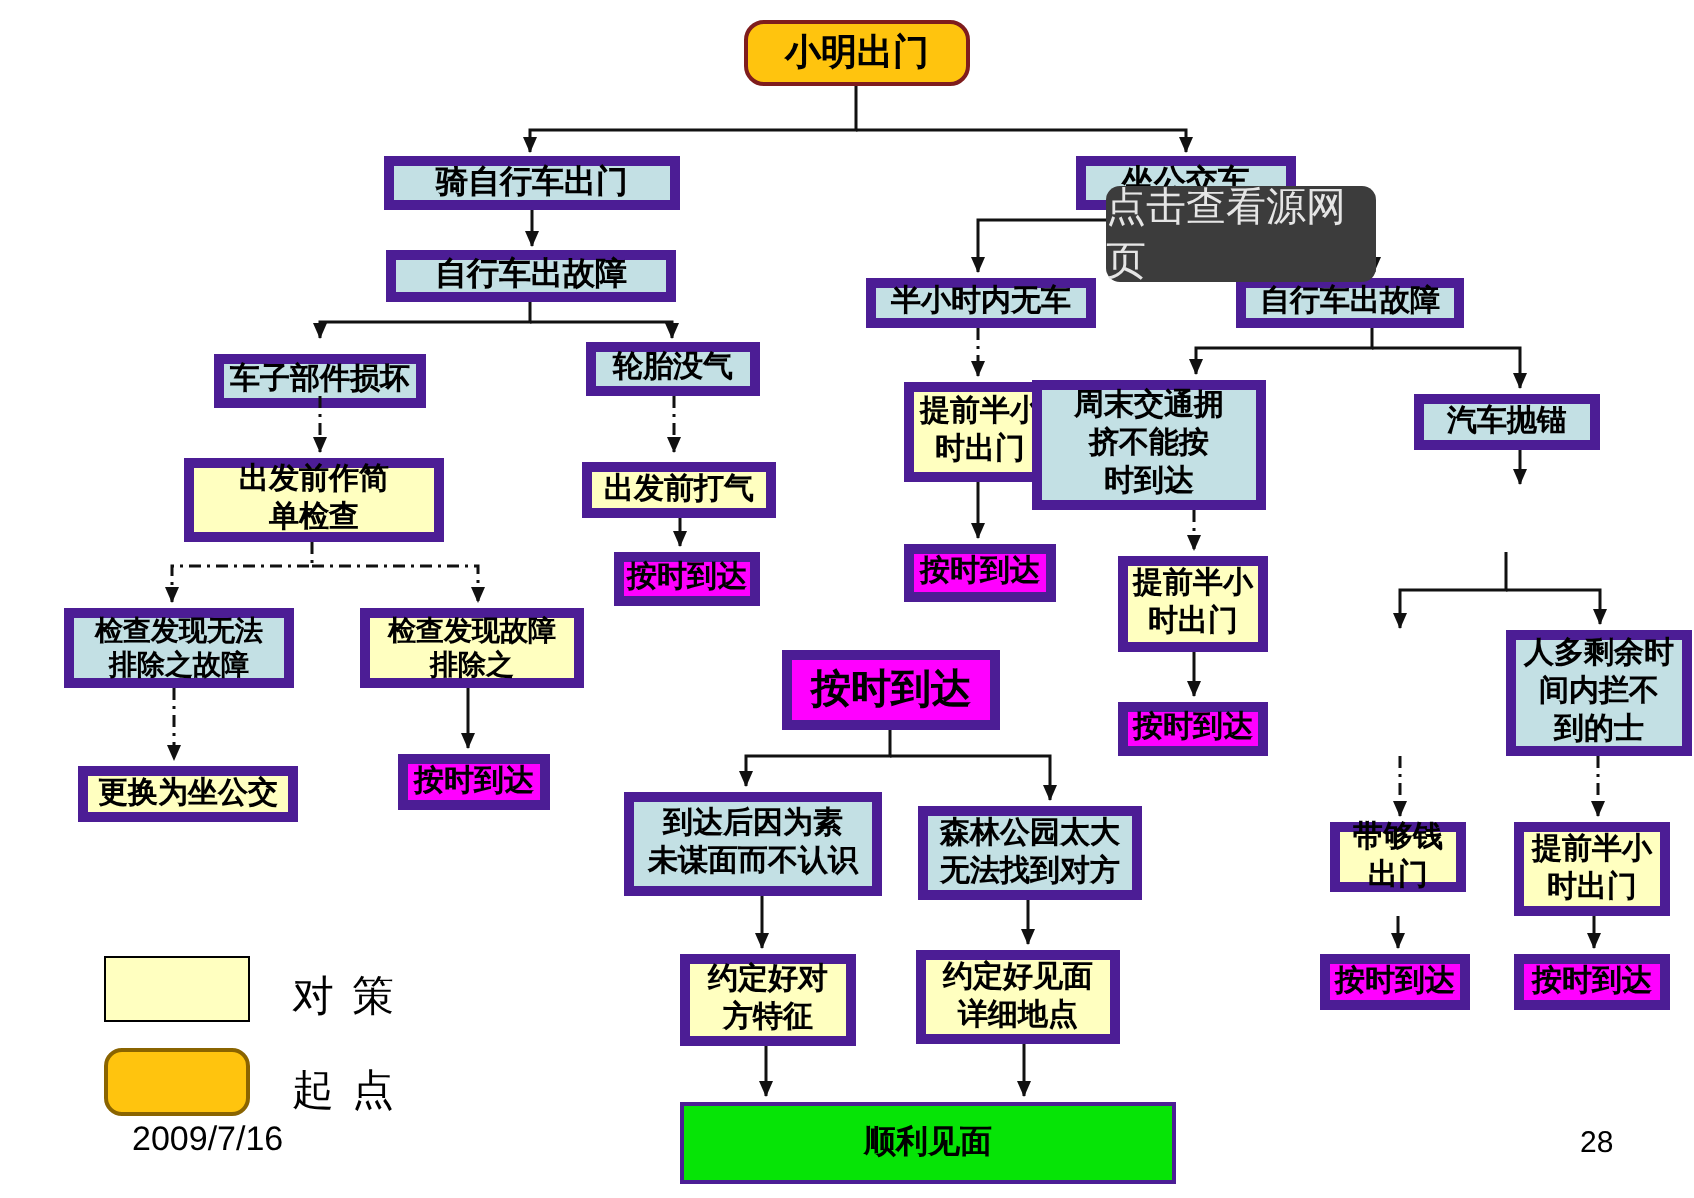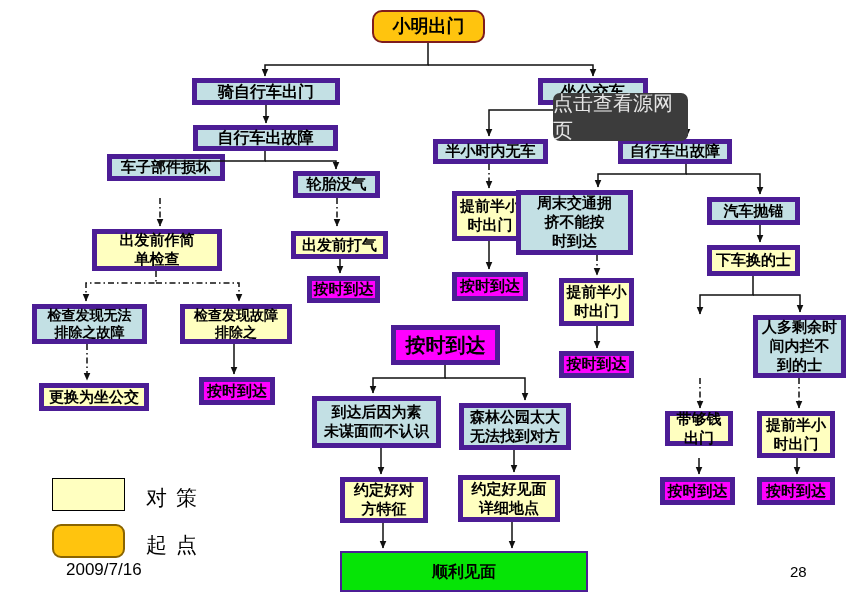--- a/index.html
+++ b/index.html
@@ -35,21 +35,21 @@
 </style>
 </head>
 <body>
 
 <div class="slide">
 
   <div class="node start" style="left:372px;top:10px;width:113px;height:33px">小明出门</div>
 
   <div class="node blue f16" style="left:192px;top:78px;width:148px;height:27px">骑自行车出门</div>
   <div class="node blue f16" style="left:193px;top:125px;width:145px;height:26px">自行车出故障</div>
-  <div class="node blue" style="left:107px;top:154px;width:118px;height:27px">车子部件损坏</div>
+  <div class="node blue" style="left:107px;top:177px;width:106px;height:27px">车子部件损坏</div>
   <div class="node blue" style="left:293px;top:171px;width:87px;height:27px">轮胎没气</div>
   <div class="node yellow" style="left:92px;top:229px;width:130px;height:42px">出发前作简
 单检查</div>
   <div class="node yellow" style="left:291px;top:231px;width:97px;height:28px">出发前打气</div>
   <div class="node magenta" style="left:307px;top:276px;width:73px;height:27px">按时到达</div>
   <div class="node blue f14" style="left:32px;top:304px;width:115px;height:40px">检查发现无法
 排除之故障</div>
   <div class="node yellow f14" style="left:180px;top:304px;width:112px;height:40px">检查发现故障
 排除之</div>
   <div class="node yellow" style="left:39px;top:383px;width:110px;height:28px">更换为坐公交</div>
@@ -61,21 +61,20 @@
   <div class="node yellow" style="left:452px;top:191px;width:76px;height:50px">提前半小
 时出门</div>
   <div class="node magenta" style="left:452px;top:272px;width:76px;height:29px">按时到达</div>
   <div class="node blue" style="left:516px;top:190px;width:117px;height:65px">周末交通拥
 挤不能按
 时到达</div>
   <div class="node yellow" style="left:559px;top:278px;width:75px;height:48px">提前半小
 时出门</div>
   <div class="node magenta" style="left:559px;top:351px;width:75px;height:27px">按时到达</div>
   <div class="node blue" style="left:707px;top:197px;width:93px;height:28px">汽车抛锚</div>
-  <div class="node yellow" style="left:707px;top:245px;width:93px;height:31px">下车换的士</div>
   <div class="node blue" style="left:753px;top:315px;width:93px;height:63px">人多剩余时
 间内拦不
 到的士</div>
   <div class="node yellow" style="left:665px;top:411px;width:68px;height:35px">带够钱
 出门</div>
   <div class="node yellow" style="left:757px;top:411px;width:78px;height:47px">提前半小
 时出门</div>
   <div class="node magenta" style="left:660px;top:477px;width:75px;height:28px">按时到达</div>
   <div class="node magenta" style="left:757px;top:477px;width:78px;height:28px">按时到达</div>
 

